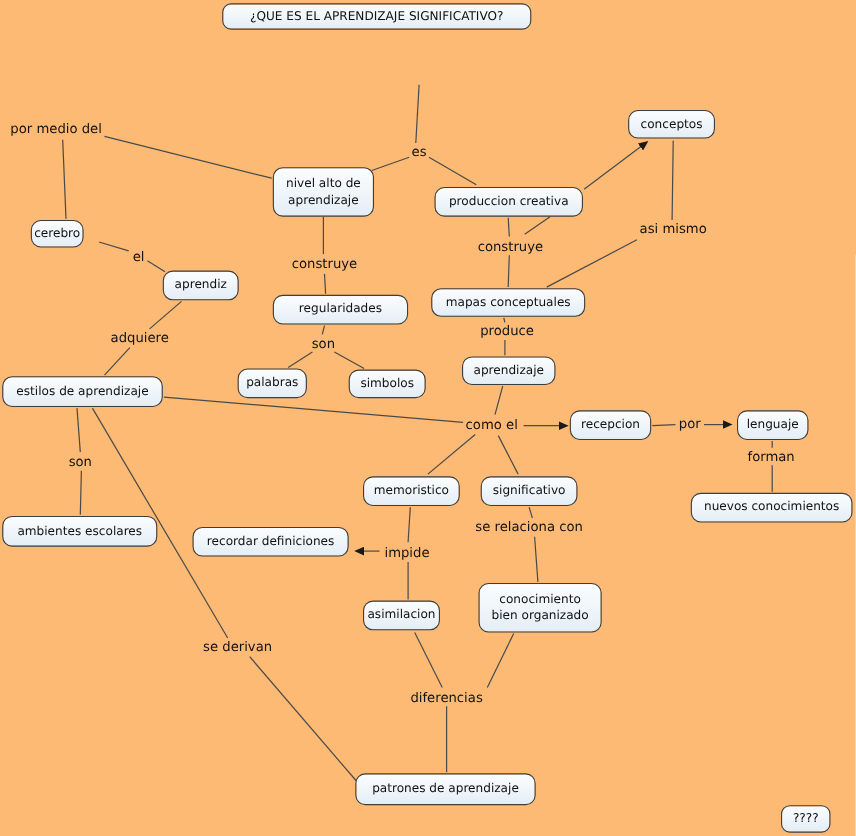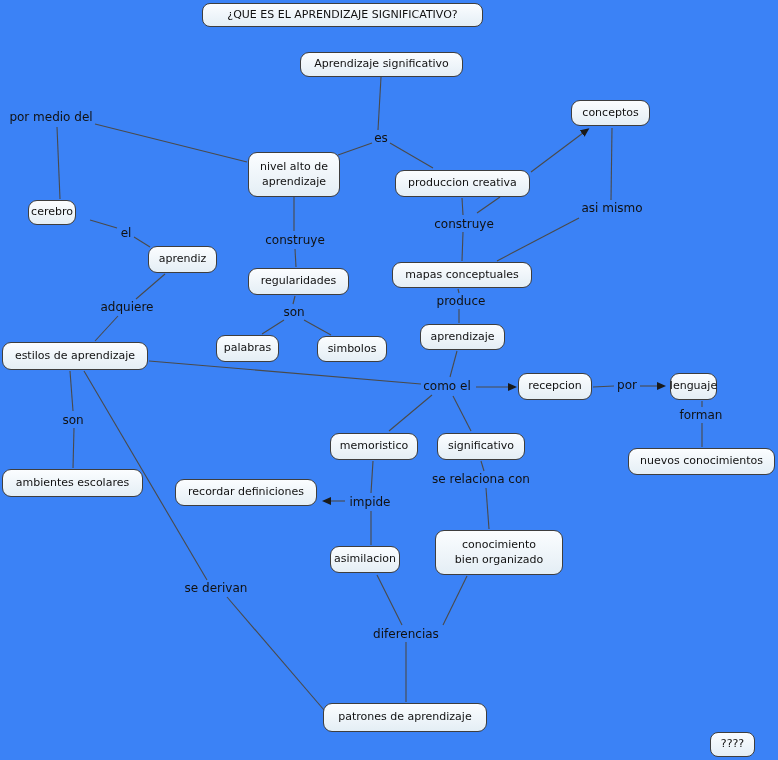--- a/index.html
+++ b/index.html
@@ -1,17 +1,17 @@
 <!DOCTYPE html>
 <html><head>
 <meta charset="utf-8">
 <style>
   html,body{margin:0;padding:0;background:#ffffff;}
   #canvas{
-    position:relative;width:778px;height:760px;background:#3b82f6;overflow:hidden;
+    position:relative;width:778px;height:760px;background:#fdba74;overflow:hidden;
     font-family:"DejaVu Sans","Liberation Sans",sans-serif;color:#111;
   }
   #edges{position:absolute;left:0;top:0;z-index:0;}
   .node{
     position:absolute;box-sizing:border-box;z-index:2;
     display:flex;align-items:center;justify-content:center;text-align:center;
     border:1.2px solid #3e3e3e;border-radius:9px;
     background:linear-gradient(180deg,#fbfdff 0%,#e4eef5 100%);
     font-size:11px;line-height:1.35;white-space:pre-line;padding:1px 4px;
   }
@@ -72,42 +72,41 @@
       <line x1="371" y1="511" x2="371" y2="545"></line>
       <line x1="481" y1="461" x2="484" y2="471"></line>
       <line x1="486" y1="488" x2="489" y2="529"></line>
       <line x1="377" y1="575" x2="402" y2="625"></line>
       <line x1="467" y1="576" x2="443" y2="625"></line>
       <line x1="406" y1="642" x2="406" y2="702"></line>
     </g>
   </svg>
 
   <div class="node" style="left:202px;top:3px;width:281px;height:24px;border-radius:8px">¿QUE ES EL APRENDIZAJE SIGNIFICATIVO?</div>
-  <div class="node" style="left:300px;top:52px;width:163px;height:25px">Aprendizaje significativo</div>
   <div class="node" style="left:571px;top:100px;width:79px;height:26px">conceptos</div>
   <div class="node" style="left:248px;top:152px;width:92px;height:45px">nivel alto de
 aprendizaje</div>
   <div class="node" style="left:395px;top:170px;width:135px;height:27px">produccion creativa</div>
   <div class="node" style="left:28px;top:200px;width:48px;height:25px">cerebro</div>
   <div class="node" style="left:148px;top:246px;width:69px;height:27px">aprendiz</div>
-  <div class="node" style="left:248px;top:268px;width:101px;height:27px">regularidades</div>
+  <div class="node" style="left:248px;top:268px;width:123px;height:27px">regularidades</div>
   <div class="node" style="left:392px;top:262px;width:140px;height:26px">mapas conceptuales</div>
   <div class="node" style="left:2px;top:342px;width:146px;height:28px">estilos de aprendizaje</div>
   <div class="node" style="left:216px;top:335px;width:63px;height:27px">palabras</div>
   <div class="node" style="left:317px;top:336px;width:70px;height:26px">simbolos</div>
   <div class="node" style="left:420px;top:324px;width:85px;height:26px">aprendizaje</div>
   <div class="node" style="left:518px;top:373px;width:74px;height:27px">recepcion</div>
-  <div class="node" style="left:670px;top:373px;width:47px;height:27px">lenguaje</div>
+  <div class="node" style="left:670px;top:373px;width:65px;height:27px">lenguaje</div>
   <div class="node" style="left:628px;top:448px;width:147px;height:27px">nuevos conocimientos</div>
   <div class="node" style="left:330px;top:433px;width:88px;height:27px">memoristico</div>
   <div class="node" style="left:2px;top:469px;width:141px;height:28px">ambientes escolares</div>
   <div class="node" style="left:437px;top:433px;width:88px;height:27px">significativo</div>
   <div class="node" style="left:175px;top:479px;width:142px;height:27px">recordar definiciones</div>
   <div class="node" style="left:330px;top:546px;width:70px;height:27px">asimilacion</div>
-  <div class="node" style="left:435px;top:530px;width:128px;height:45px">conocimiento
+  <div class="node" style="left:435px;top:530px;width:112px;height:45px">conocimiento
 bien organizado</div>
   <div class="node" style="left:323px;top:703px;width:164px;height:29px">patrones de aprendizaje</div>
   <div class="node" style="left:710px;top:732px;width:45px;height:25px;border-radius:8px">????</div>
 
   <div class="lbl" style="left:51px;top:117px">por medio del</div>
   <div class="lbl" style="left:126px;top:233px">el</div>
   <div class="lbl" style="left:127px;top:307px">adquiere</div>
   <div class="lbl" style="left:381px;top:138px">es</div>
   <div class="lbl" style="left:295px;top:240px">construye</div>
   <div class="lbl" style="left:464px;top:224px">construye</div>

